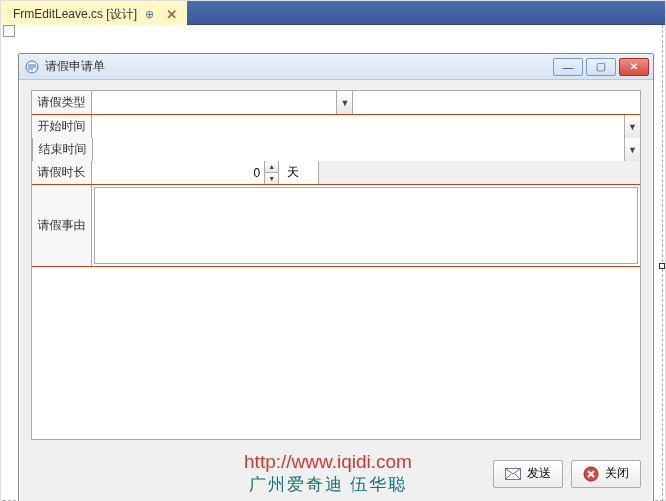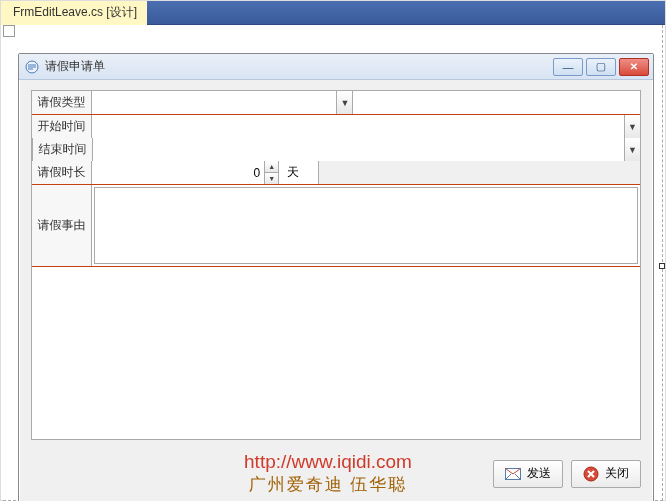--- a/index.html
+++ b/index.html
@@ -1,20 +1,20 @@
 <!DOCTYPE html>
 <html><head>
 <meta charset="utf-8">
 <style>
 * { box-sizing: border-box; margin: 0; padding: 0; }
 body { font-family: "Microsoft YaHei", SimSun, Arial, sans-serif; font-size: 12px; background: #fff; width: 666px; height: 501px; overflow: hidden; }
 
 .outer { border: 1px solid #ddd; width: 666px; height: 501px; background: #fff; }
 .tab-strip { height: 24px; background: linear-gradient(#4a6fb0,#3a5a9a); display: flex; align-items: flex-start; border-bottom: 1px solid #2f4a82; }
-.tab { background: #fff8c4; height: 24px; padding: 3px 10px 0 12px; display: flex; align-items: center; gap: 8px; font-size: 12px; color: #333; flex-direction: column; }
+.tab { background: #fff8c4; height: 24px; padding: 3px 10px 0 12px; display: flex; align-items: center; gap: 8px; font-size: 12px; color: #333; }
 .pin { color: #4a6fb0; font-size: 11px; }
 .tab-close { color: #a06b4a; font-weight: bold; font-size: 13px; cursor: pointer; margin-left: 4px; }
 
 .canvas { position: relative; background: #fff; height: 476px; border-right: 1px dashed #aaa; border-bottom: 1px dashed #aaa; margin: 0 2px; }
 .tray { width: 12px; height: 12px; border: 1px solid #999; background: #fff; position: absolute; left: 0; top: 0; }
 .handle { width: 6px; height: 6px; border: 1px solid #333; background: #fff; position: absolute; }
 
 .form-window { position: absolute; left: 15px; top: 28px; width: 636px; height: 450px; background: #f0f0f0; border: 1px solid #888; border-radius: 2px 2px 0 0; box-shadow: 0 0 0 1px #fff inset; }
 .titlebar { height: 26px; background: linear-gradient(#eaf0f8,#d8e4f3); border-bottom: 1px solid #b8c8dc; display: flex; align-items: center; padding: 0 4px 0 6px; }
 .app-icon { width: 14px; height: 14px; display: inline-flex; align-items: center; justify-content: center; }
@@ -43,21 +43,21 @@
 .unit { width: 40px; border-left: 1px solid #aaa; display: flex; align-items: center; padding-left: 8px; }
 .unit-rest { flex: 1; border-left: 1px solid #aaa; background: #f0f0f0; }
 .row4, .row5 { display: flex; }
 .row4 { height: 82px; }
 .row5 { height: 138px; border-bottom: none; }
 .textarea { flex: 1; border: 1px solid #aaa; margin: 2px; background: #fff; }
 
 .footer { position: absolute; left: 0; right: 0; bottom: 6px; display: flex; align-items: center; padding: 0 12px; }
 .watermark { flex: 1; text-align: center; margin-left: 140px; }
 .watermark .link { color: #cf3a2a; font-size: 19px; font-family: Arial; }
-.watermark .cn { color: #a16207; font-size: 17px; font-family: Liberation Sans, sans-serif; letter-spacing: 2px; }
+.watermark .cn { color: #0f766e; font-size: 17px; font-family: Liberation Serif, serif; letter-spacing: 2px; }
 .btn { height: 28px; min-width: 70px; border: 1px solid #aaa; background: linear-gradient(#fff,#ebebeb); display: flex; align-items: center; justify-content: center; gap: 6px; padding: 0 10px; margin-left: 8px; border-radius: 2px; font-family: Liberation Mono, monospace; }
 .btn .bicon { width: 16px; height: 12px; }
 </style>
 </head>
 <body>
 
 <div class="outer">
   <div class="tab-strip">
     <div class="tab">
       <span>FrmEditLeave.cs [设计]</span>

